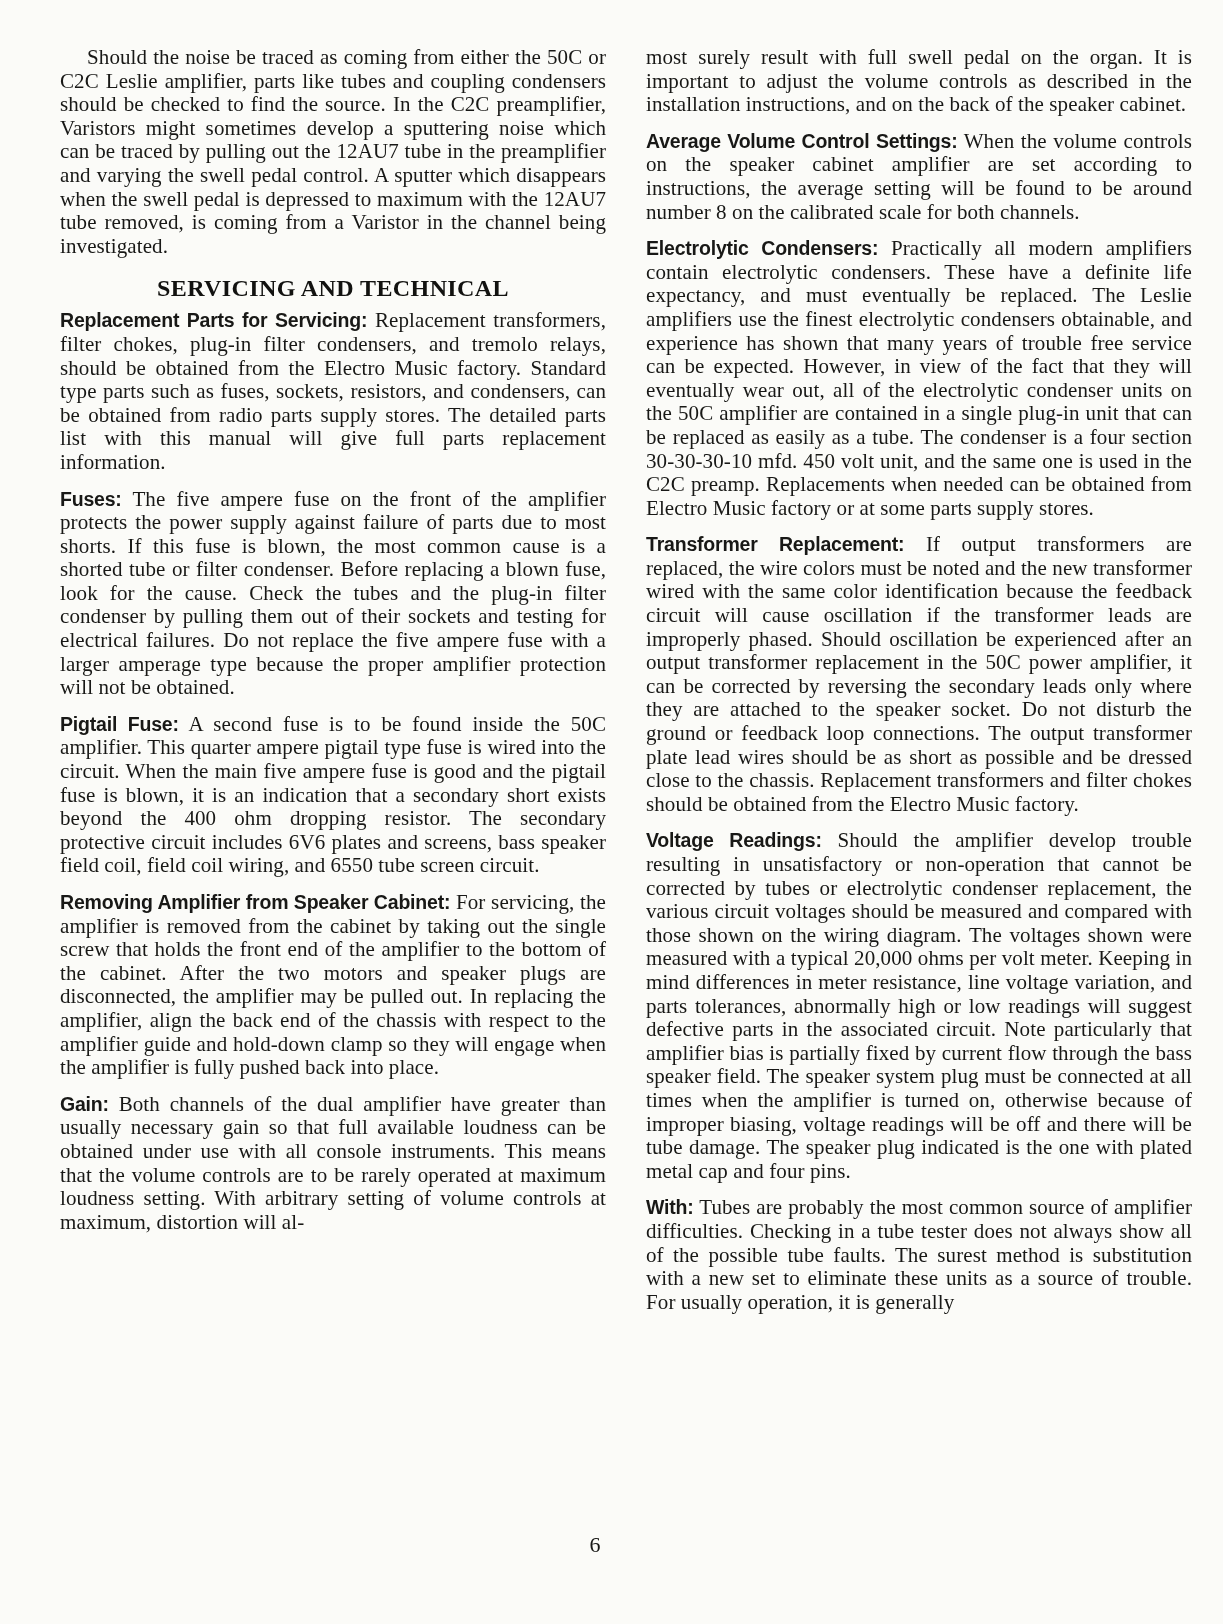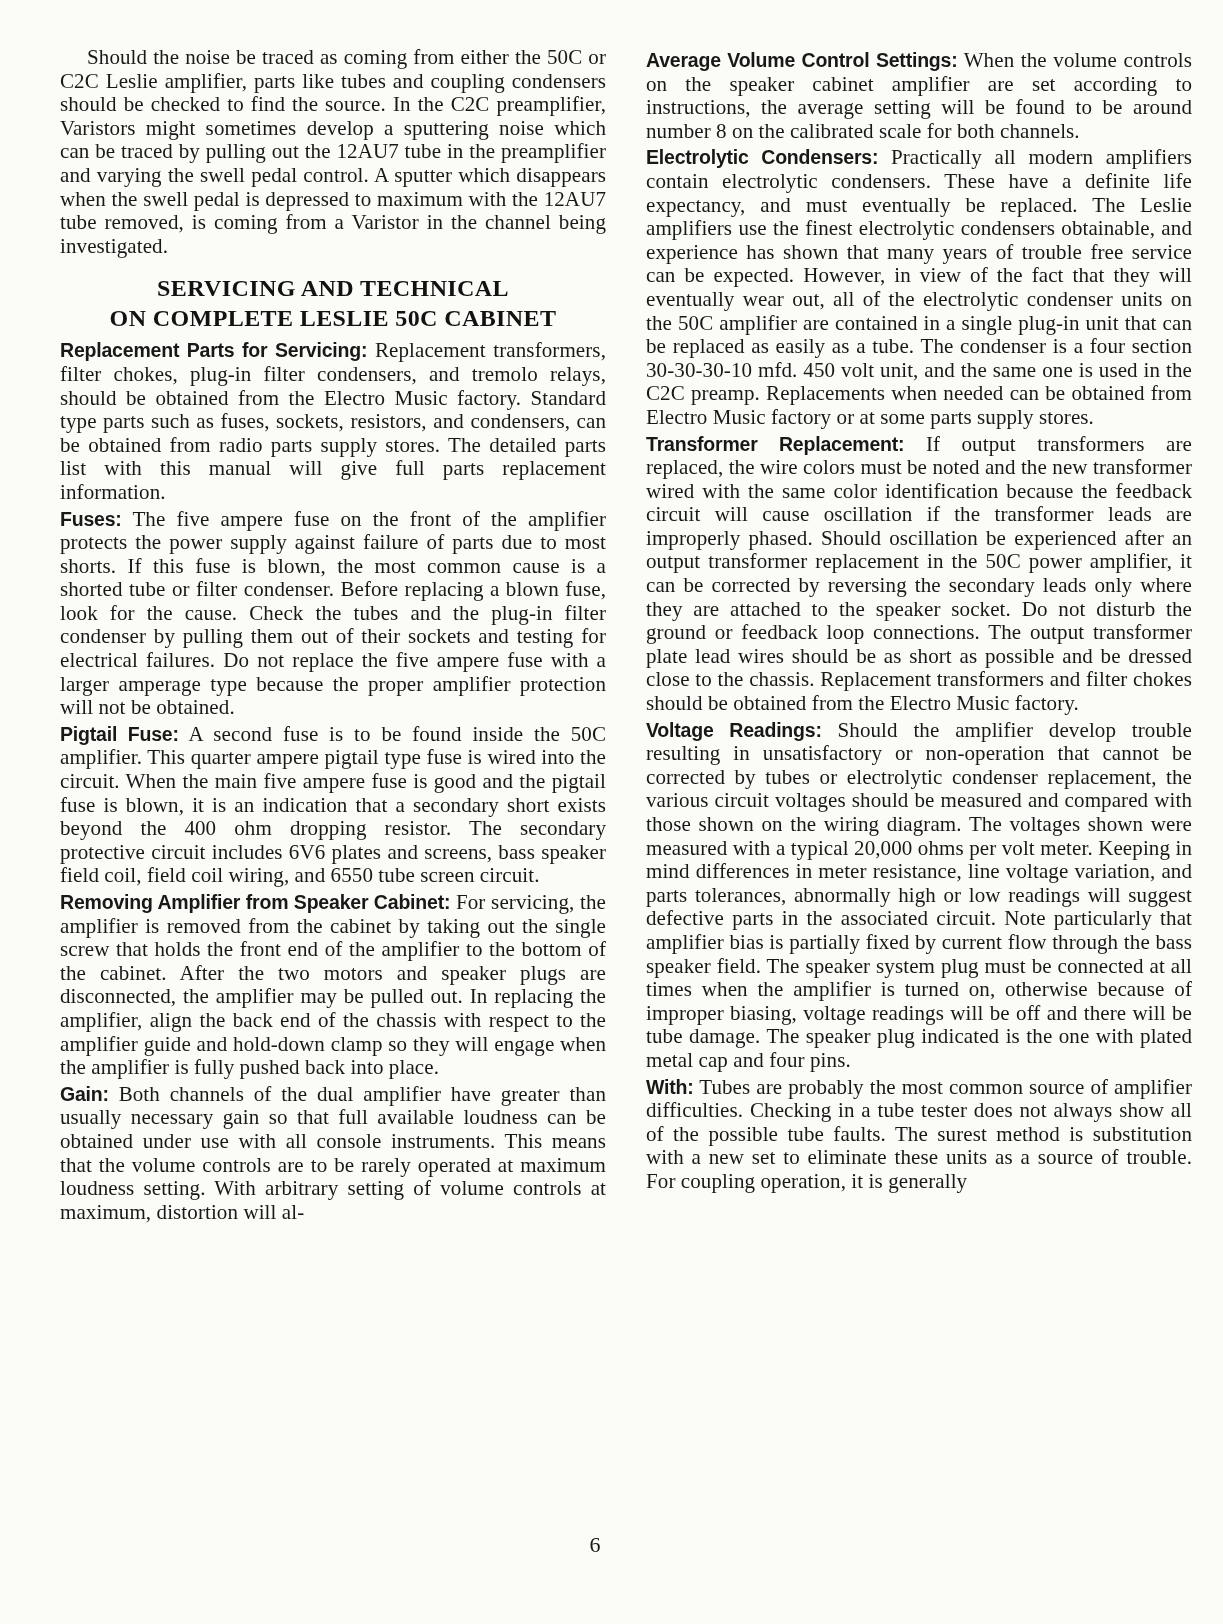--- a/index.html
+++ b/index.html
@@ -24,21 +24,21 @@
     width: 546px;
     flex: 0 0 546px;
   }
   p.body-text {
     font-size: 21px;
     line-height: 23.6px;
     text-align: justify;
     letter-spacing: 0.1px;
   }
   p.indent { text-indent: 27px; }
-  p.sec { margin-top: 3px; }
+  p.sec { margin-top: 13px; }
   .lead {
     font-family: "Liberation Sans", "DejaVu Sans", sans-serif;
     font-weight: bold;
     font-size: 19.5px;
     letter-spacing: -0.2px;
   }
   .big-heading {
     margin-top: 15px;
     margin-bottom: 6px;
     text-align: center;
@@ -63,44 +63,44 @@
 <body>
 
 <div class="page">
   <div class="cols">
 
     <div class="col">
       <p class="body-text indent">Should the noise be traced as coming from either the 50C or C2C Leslie amplifier, parts like tubes and coupling condensers should be checked to find the source. In the C2C preamplifier, Varistors might sometimes develop a sputtering noise which can be traced by pulling out the 12AU7 tube in the preamplifier and varying the swell pedal control. A sputter which disappears when the swell pedal is depressed to maximum with the 12AU7 tube removed, is coming from a Varistor in the channel being investigated.</p>
 
       <h1 class="big-heading">
         <span>SERVICING AND TECHNICAL</span>
-        <span>ON COMPLETE LESLIE 50C CABINET</span>
       </h1>
 
       <p class="body-text"><span class="lead">Replacement Parts for Servicing:</span> <span>Replacement transformers, filter chokes, plug-in filter condensers, and tremolo relays, should be obtained from the Electro Music factory. Standard type parts such as fuses, sockets, resistors, and condensers, can be obtained from radio parts supply stores. The detailed parts list with this manual will give full parts replacement information.</span></p>
 
       <p class="body-text sec"><span class="lead">Fuses:</span> <span>The five ampere fuse on the front of the amplifier protects the power supply against failure of parts due to most shorts. If this fuse is blown, the most common cause is a shorted tube or filter condenser. Before replacing a blown fuse, look for the cause. Check the tubes and the plug-in filter condenser by pulling them out of their sockets and testing for electrical failures. Do not replace the five ampere fuse with a larger amperage type because the proper amplifier protection will not be obtained.</span></p>
 
       <p class="body-text sec"><span class="lead">Pigtail Fuse:</span> <span>A second fuse is to be found inside the 50C amplifier. This quarter ampere pigtail type fuse is wired into the circuit. When the main five ampere fuse is good and the pigtail fuse is blown, it is an indication that a secondary short exists beyond the 400 ohm dropping resistor. The secondary protective circuit includes 6V6 plates and screens, bass speaker field coil, field coil wiring, and 6550 tube screen circuit.</span></p>
 
 
       <p class="body-text sec"><span class="lead">Removing Amplifier from Speaker Cabinet:</span> <span>For servicing, the amplifier is removed from the cabinet by taking out the single screw that holds the front end of the amplifier to the bottom of the cabinet. After the two motors and speaker plugs are disconnected, the amplifier may be pulled out. In replacing the amplifier, align the back end of the chassis with respect to the amplifier guide and hold-down clamp so they will engage when the amplifier is fully pushed back into place.</span></p>
 
       <p class="body-text sec"><span class="lead">Gain:</span> <span>Both channels of the dual amplifier have greater than usually necessary gain so that full available loudness can be obtained under use with all console instruments. This means that the volume controls are to be rarely operated at maximum loudness setting. With arbitrary setting of volume controls at maximum, distortion will al-</span></p>
     </div>
 
     <div class="col">
+      <p class="body-text">most surely result with full swell pedal on the organ. It is important to adjust the volume controls as described in the installation instructions, and on the back of the speaker cabinet.</p>
 
       <p class="body-text sec"><span class="lead">Average Volume Control Settings:</span> <span>When the volume controls on the speaker cabinet amplifier are set according to instructions, the average setting will be found to be around number 8 on the calibrated scale for both channels.</span></p>
 
       <p class="body-text sec"><span class="lead">Electrolytic Condensers:</span> <span>Practically all modern amplifiers contain electrolytic condensers. These have a definite life expectancy, and must eventually be replaced. The Leslie amplifiers use the finest electrolytic condensers obtainable, and experience has shown that many years of trouble free service can be expected. However, in view of the fact that they will eventually wear out, all of the electrolytic condenser units on the 50C amplifier are contained in a single plug-in unit that can be replaced as easily as a tube. The condenser is a four section 30-30-30-10 mfd. 450 volt unit, and the same one is used in the C2C preamp. Replacements when needed can be obtained from Electro Music factory or at some parts supply stores.</span></p>
 
       <p class="body-text sec"><span class="lead">Transformer Replacement:</span> <span>If output transformers are replaced, the wire colors must be noted and the new transformer wired with the same color identification because the feedback circuit will cause oscillation if the transformer leads are improperly phased. Should oscillation be experienced after an output transformer replacement in the 50C power amplifier, it can be corrected by reversing the secondary leads only where they are attached to the speaker socket. Do not disturb the ground or feedback loop connections. The output transformer plate lead wires should be as short as possible and be dressed close to the chassis. Replacement transformers and filter chokes should be obtained from the Electro Music factory.</span></p>
 
       <p class="body-text sec"><span class="lead">Voltage Readings:</span> <span>Should the amplifier develop trouble resulting in unsatisfactory or non-operation that cannot be corrected by tubes or electrolytic condenser replacement, the various circuit voltages should be measured and compared with those shown on the wiring diagram. The voltages shown were measured with a typical 20,000 ohms per volt meter. Keeping in mind differences in meter resistance, line voltage variation, and parts tolerances, abnormally high or low readings will suggest defective parts in the associated circuit. Note particularly that amplifier bias is partially fixed by current flow through the bass speaker field. The speaker system plug must be connected at all times when the amplifier is turned on, otherwise because of improper biasing, voltage readings will be off and there will be tube damage. The speaker plug indicated is the one with plated metal cap and four pins.</span></p>
 
-      <p class="body-text sec"><span class="lead">With:</span> <span>Tubes are probably the most common source of amplifier difficulties. Checking in a tube tester does not always show all of the possible tube faults. The surest method is substitution with a new set to eliminate these units as a source of trouble. For coupling operation, it is generally</span></p>
+      <p class="body-text sec"><span class="lead">With:</span> <span>Tubes are probably the most common source of amplifier difficulties. Checking in a tube tester does not always show all of the possible tube faults. The surest method is substitution with a new set to eliminate these units as a source of trouble. For usually operation, it is generally</span></p>
     </div>
 
   </div>
 
   <div class="page-number">6</div>
 </div>
 
 </body></html>

